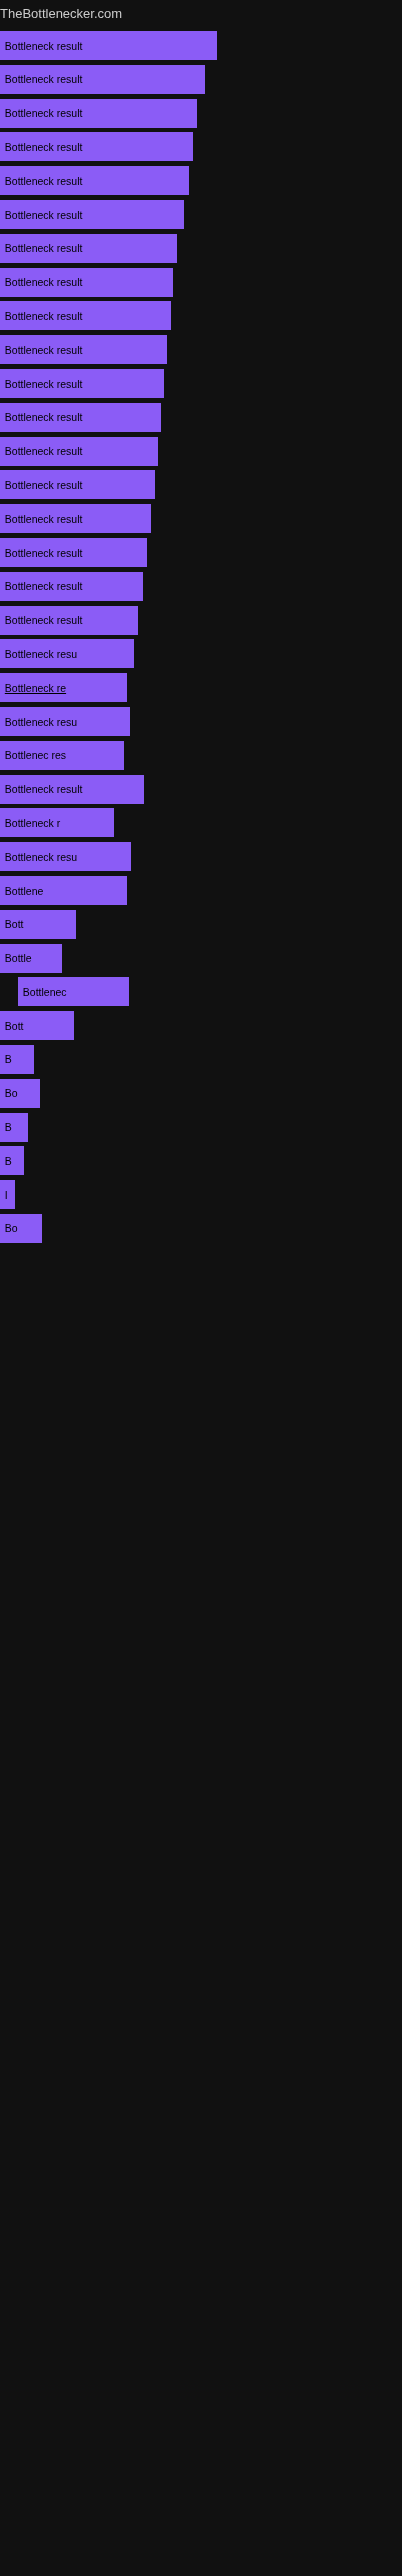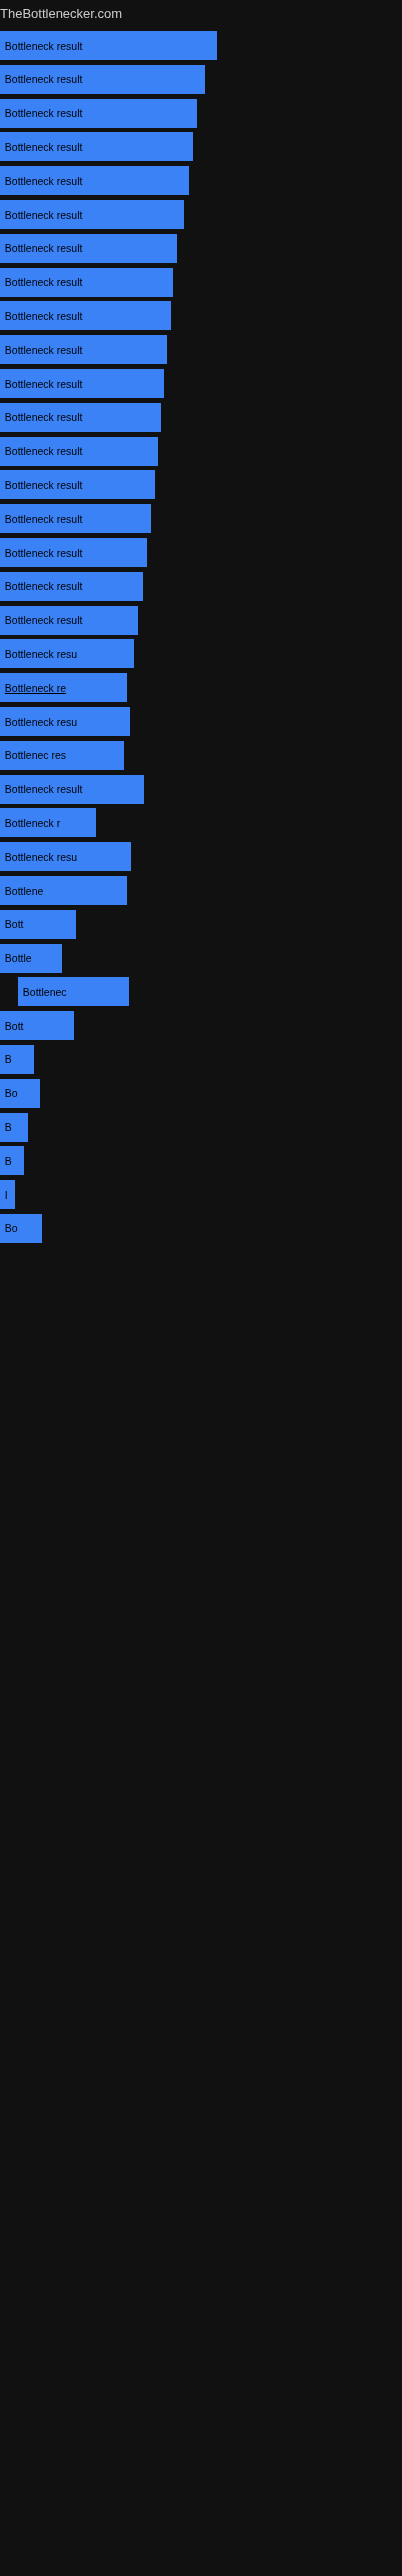--- a/index.html
+++ b/index.html
@@ -30,21 +30,21 @@
       padding: 0 0 0 0;
     }
 
     .bar-row {
       margin-bottom: 4.8px;
       display: flex;
       align-items: center;
     }
 
     .bar {
-      background-color: #3b82f6;
+      background-color: #8b5cf6;
       height: 29px;
       display: flex;
       align-items: center;
       padding-left: 4.8px;
       font-size: 10.5px;
       color: #000000;
       font-weight: 500;
       white-space: nowrap;
       overflow: hidden;
     }
@@ -119,21 +119,21 @@
       <div class="bar-row">
         <div class="bar" style="width: 130px;">Bottleneck resu</div>
       </div>
       <div class="bar-row">
         <div class="bar" style="width: 124px;">Bottlenec res</div>
       </div>
       <div class="bar-row">
         <div class="bar" style="width: 144px;">Bottleneck result</div>
       </div>
       <div class="bar-row">
-        <div class="bar" style="width: 96px; text-align: right;">Bottleneck r</div>
+        <div class="bar" style="width: 114px; text-align: right;">Bottleneck r</div>
       </div>
       <div class="bar-row">
         <div class="bar" style="width: 131px;">Bottleneck resu</div>
       </div>
       <div class="bar-row">
         <div class="bar" style="width: 127px;">Bottlene</div>
       </div>
       <div class="bar-row">
         <div class="bar" style="width: 76px;">Bott</div>
       </div>

